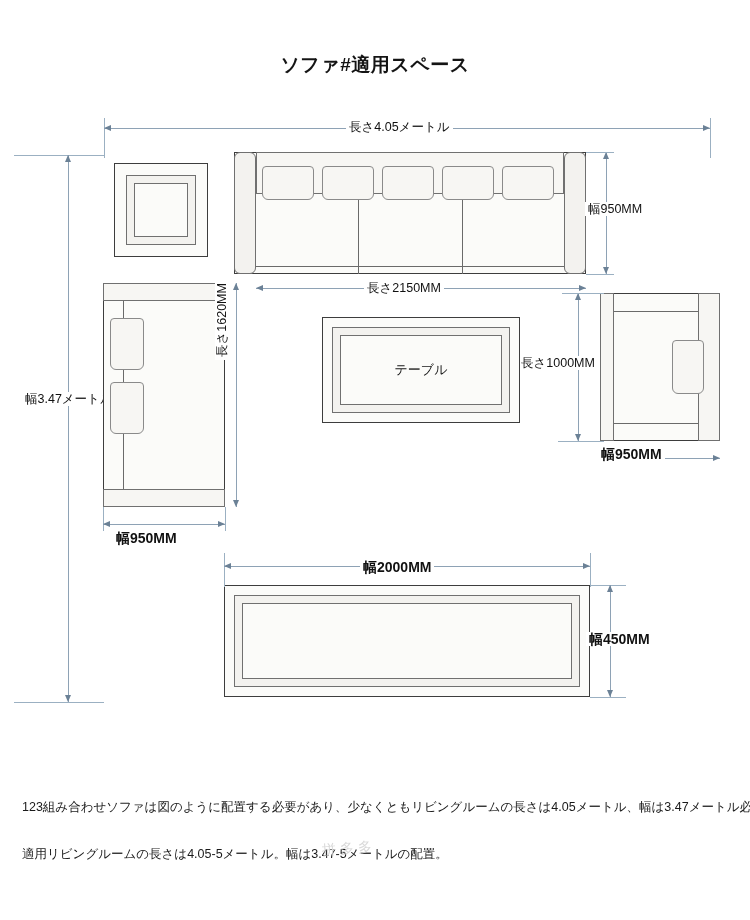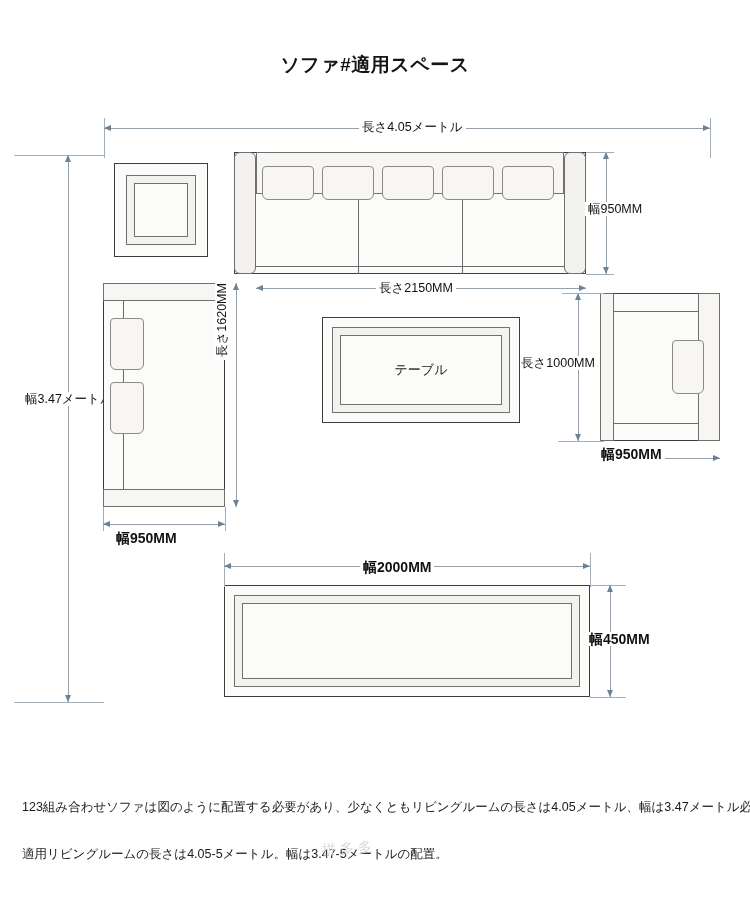--- a/index.html
+++ b/index.html
@@ -145,21 +145,21 @@
 
 <div id="root">
 
   <div class="title">ソファ#適用スペース</div>
 
   <div class="extline v" style="left:104px; top:118px; height:40px;"></div>
   <div class="extline v" style="left:710px; top:118px; height:40px;"></div>
   <div class="dimline h" style="left:104px; top:128px; width:606px;"></div>
   <div class="arrow left" style="left:104px; top:124.5px;"></div>
   <div class="arrow right" style="left:703px; top:124.5px;"></div>
-  <div class="dimlabel" style="left:359px; top:120px;">長さ4.05メートル</div>
+  <div class="dimlabel" style="left:346px; top:120px;">長さ4.05メートル</div>
 
   <div class="extline h" style="left:14px; top:155px; width:90px;"></div>
   <div class="extline h" style="left:14px; top:702px; width:90px;"></div>
   <div class="dimline v" style="left:68px; top:155px; height:547px;"></div>
   <div class="arrow up" style="left:64.5px; top:155px;"></div>
   <div class="arrow down" style="left:64.5px; top:695px;"></div>
   <div class="dimlabel" style="left:22px; top:392px;">幅3.47メートル</div>
 
   <div class="furn" style="left:114px; top:163px; width:94px; height:94px;"></div>
   <div class="furn-inner" style="left:126px; top:175px; width:70px; height:70px;"></div>
@@ -185,21 +185,21 @@
   <div class="dimline v" style="left:606px; top:152px; height:122px;"></div>
   <div class="arrow up" style="left:602.5px; top:152px;"></div>
   <div class="arrow down" style="left:602.5px; top:267px;"></div>
   <div class="extline h" style="left:586px; top:152px; width:28px;"></div>
   <div class="extline h" style="left:586px; top:274px; width:28px;"></div>
   <div class="dimlabel" style="left:585px; top:202px;">幅950MM</div>
 
   <div class="dimline h" style="left:256px; top:288px; width:330px;"></div>
   <div class="arrow left" style="left:256px; top:284.5px;"></div>
   <div class="arrow right" style="left:579px; top:284.5px;"></div>
-  <div class="dimlabel" style="left:376px; top:281px;">長さ2150MM</div>
+  <div class="dimlabel" style="left:364px; top:281px;">長さ2150MM</div>
 
   <div class="furn" style="left:103px; top:283px; width:122px; height:224px;"></div>
   <div class="furn-inner" style="left:103px; top:283px; width:122px; height:18px; background:#f7f6f3;"></div>
   <div class="furn-inner" style="left:103px; top:489px; width:122px; height:18px; background:#f7f6f3;"></div>
   <div class="seam v" style="left:123px; top:301px; height:188px;"></div>
   <div class="cushion" style="left:110px; top:318px; width:34px; height:52px;"></div>
   <div class="cushion" style="left:110px; top:382px; width:34px; height:52px;"></div>
 
   <div class="dimline v" style="left:236px; top:283px; height:224px;"></div>
   <div class="arrow up" style="left:232.5px; top:283px;"></div>

